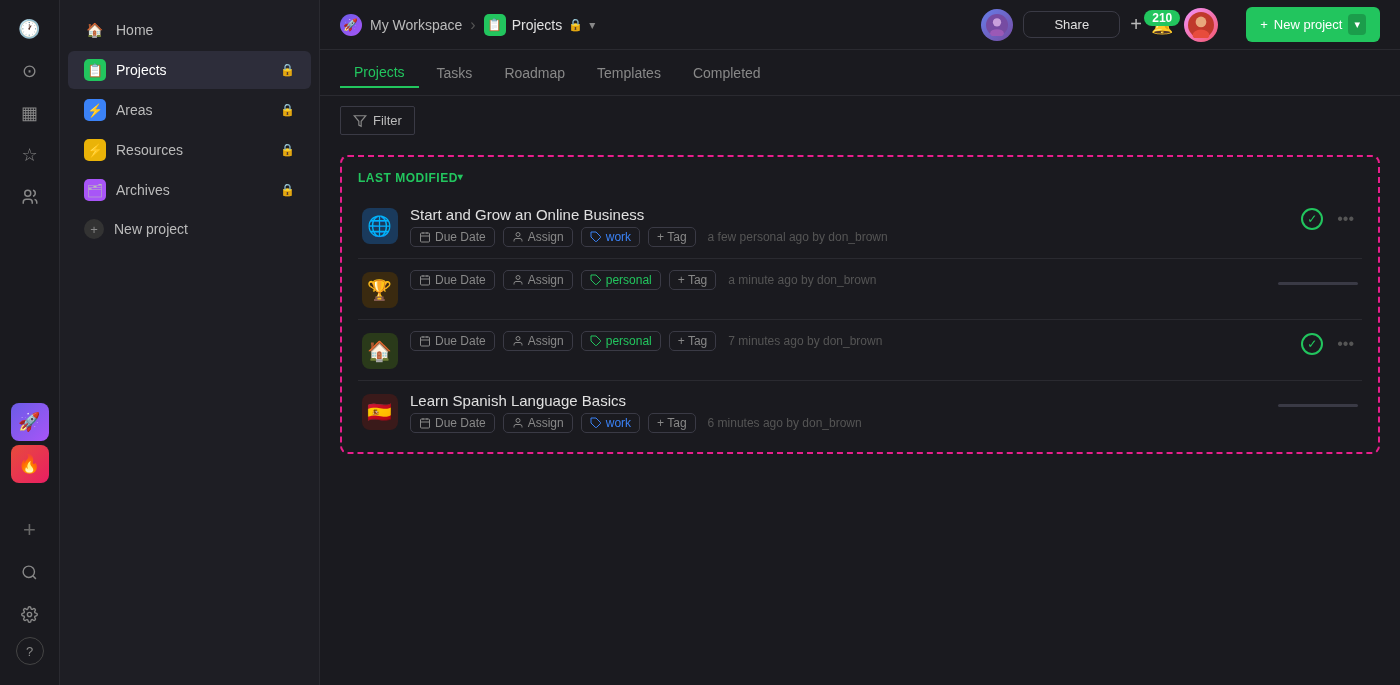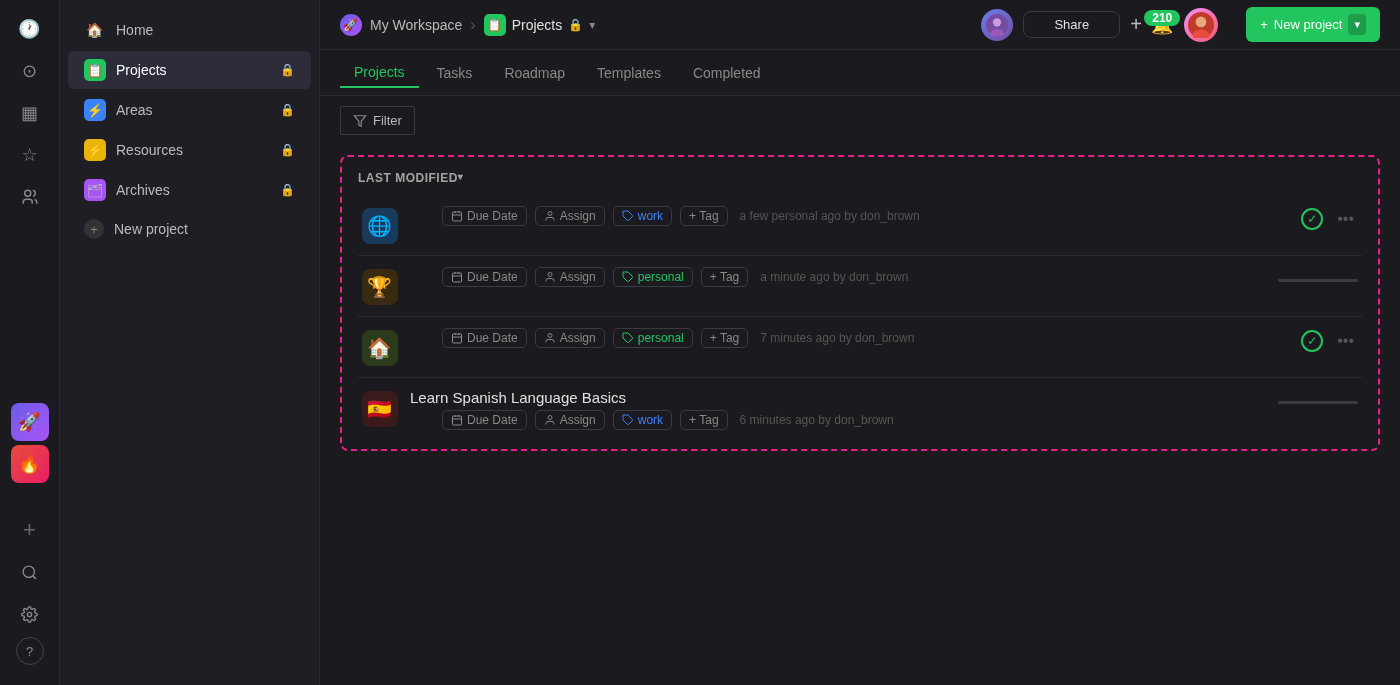--- a/index.html
+++ b/index.html
@@ -287,21 +287,21 @@
     .selection-box {
       border: 2px dashed #e91e8c;
       border-radius: 8px;
       padding: 8px 0;
     }
 
     
     .sort-header {
       display: flex;
       padding: 6px 16px 10px;
-      color: #a3a3a3;
+      color: #22c55e;
       font-size: 12px;
       font-weight: 600;
       letter-spacing: 0.5px;
     }
     .sort-chevron { font-size: 10px; }
 
     
     .project-row {
       display: flex;
       align-items: center;
@@ -327,21 +327,20 @@
       font-size: 15px;
       font-weight: 500;
       color: #e0e0e0;
       margin-bottom: 4px;
     }
     .project-meta {
       display: flex;
       align-items: center;
       gap: 8px;
       flex-wrap: wrap;
-      margin-left: 32px;
     }
     .meta-btn {
       display: flex;
       align-items: center;
       gap: 4px;
       padding: 2px 8px;
       border-radius: 5px;
       border: 1px solid #3a3a45;
       background: transparent;
       color: #888;
@@ -568,20 +567,21 @@
     <div class="selection-box">
 
       <div class="sort-header">
         <span>LAST MODIFIED</span>
         <span class="sort-chevron">▾</span>
       </div>
 
       <div class="project-row" style="align-items: flex-start;">
         <div class="project-emoji" style="background:#1a3a5c; margin-top:2px;">🌐</div>
         <div class="project-info">
+          <div class="project-title">Start and Grow an Online Business</div>
           <div class="project-meta">
             <button class="meta-btn">
               <svg width="12" height="12" viewBox="0 0 24 24" fill="none" stroke="#888" stroke-width="2">
                   <rect x="3" y="4" width="18" height="18" rx="2" ry="2"></rect>
                   <line x1="16" y1="2" x2="16" y2="6"></line>
                   <line x1="8" y1="2" x2="8" y2="6"></line>
                   <line x1="3" y1="10" x2="21" y2="10"></line>
                 </svg>
               <span>Due Date</span>
             </button>

